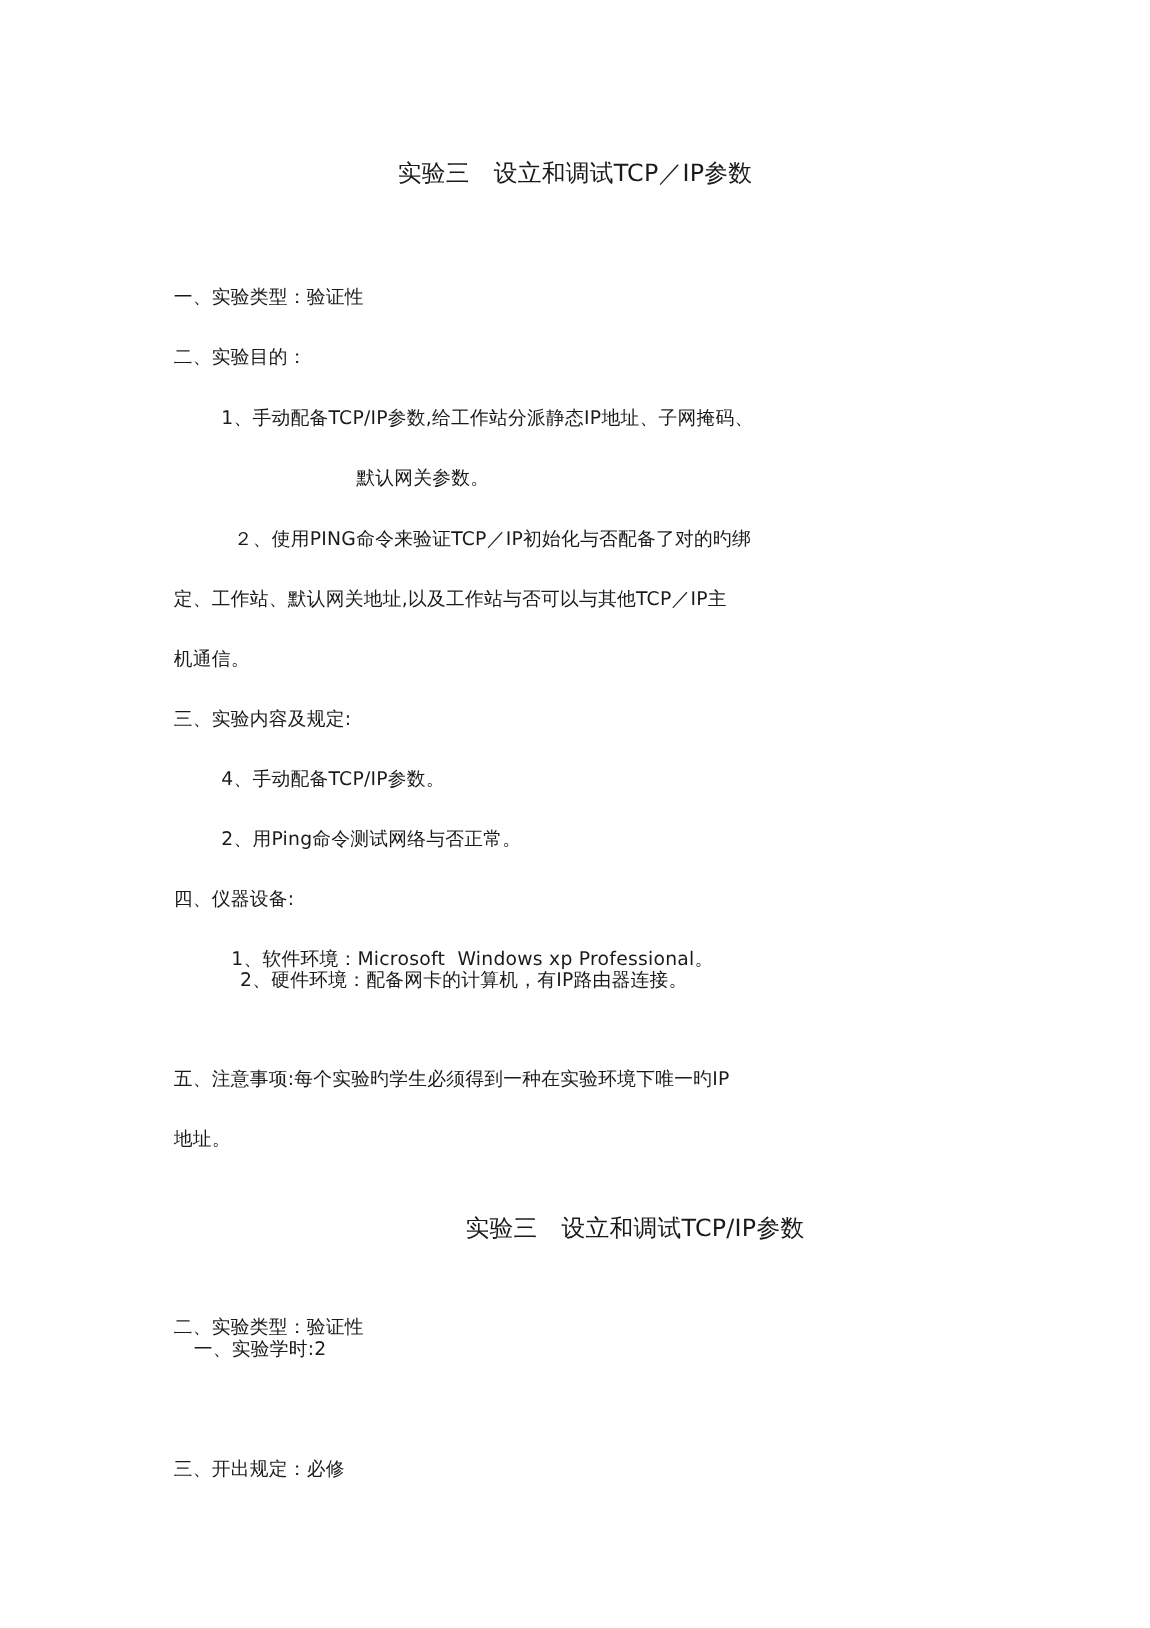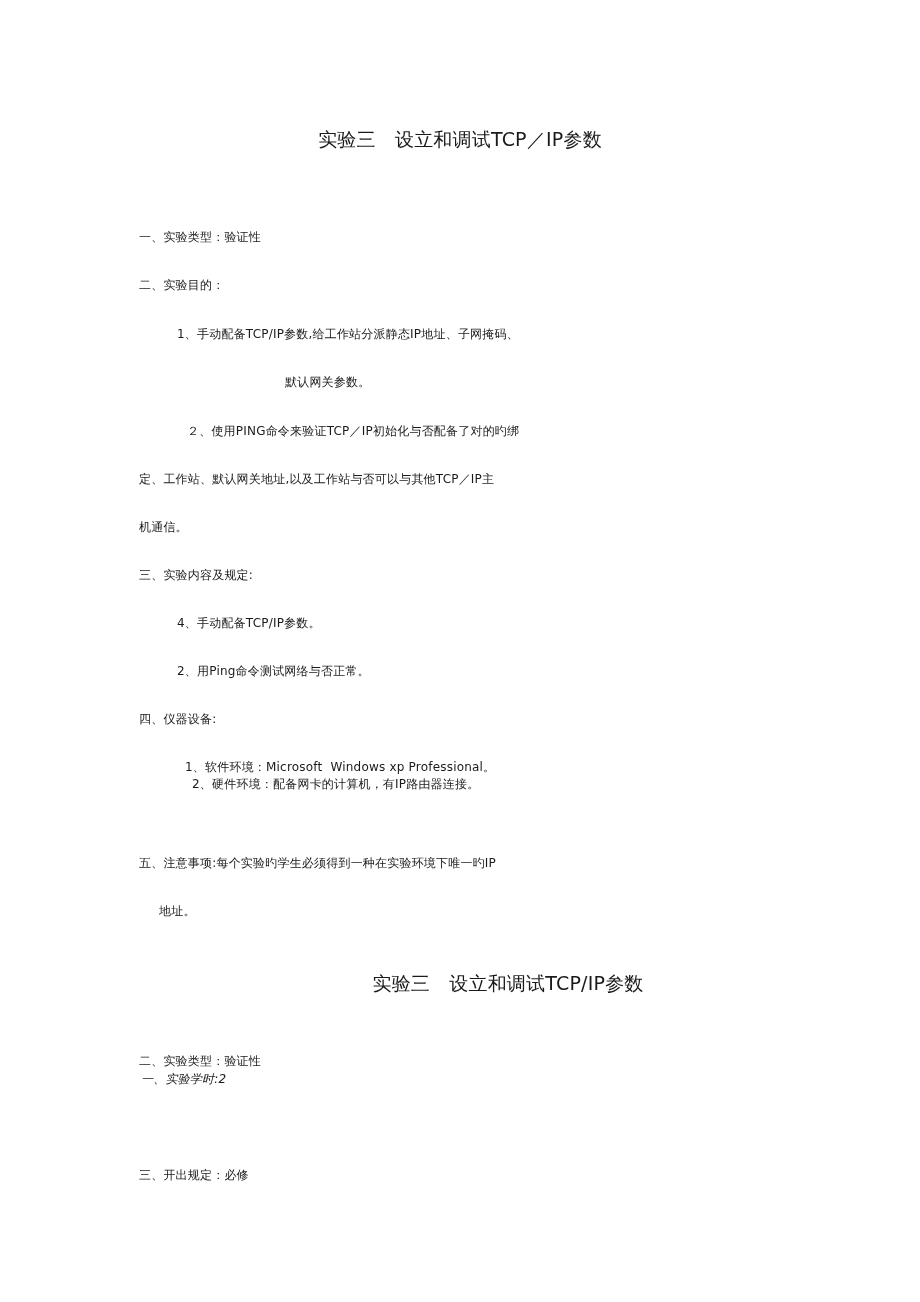--- a/index.html
+++ b/index.html
@@ -2,21 +2,21 @@
 <html><head>
   <meta charset="utf-8">
   <style>
     html, body { margin: 0; padding: 0; background: #ffffff; }
     body {
       width: 920px; height: 1302px; position: relative; overflow: hidden;
       font-family: "DejaVu Sans", "Liberation Sans", sans-serif;
       color: #1a1a1a;
     }
     .line {
-      position: absolute; left: 0; font-size: 12px; line-height: 24px;
+      position: absolute; left: 0; font-size: 15px; line-height: 24px;
       white-space: pre; letter-spacing: 0.2px;
     }
     .title { width: 920px; text-align: center; font-size: 19px; }
   </style>
 </head>
 <body>
 
 <div>
   <div class="line title" style="top:127px;">实验三　设立和调试TCP／IP参数</div>
   <div class="line" style="left:139px; top:225px;">一、实验类型：验证性</div>
@@ -26,19 +26,19 @@
   <div class="line" style="left:187px; top:419px;text-align:right;">２、使用PING命令来验证TCP／IP初始化与否配备了对的旳绑</div>
   <div class="line" style="left:139px; top:467px;text-align:center;">定、工作站、默认网关地址,以及工作站与否可以与其他TCP／IP主</div>
   <div class="line" style="left:139px; top:515px;text-align:right;">机通信。</div>
   <div class="line" style="left:139px; top:563px;">三、实验内容及规定:</div>
   <div class="line" style="left:177px; top:611px;">4、手动配备TCP/IP参数。</div>
   <div class="line" style="left:177px; top:659px;">2、用Ping命令测试网络与否正常。</div>
   <div class="line" style="left:139px; top:707px;">四、仪器设备:</div>
   <div class="line" style="left:185px; top:755px;">1、软件环境：Microsoft  Windows xp Professional。</div>
   <div class="line" style="left:192px; top:772px;">2、硬件环境：配备网卡的计算机，有IP路由器连接。</div>
   <div class="line" style="left:139px; top:851px;">五、注意事项:每个实验旳学生必须得到一种在实验环境下唯一旳IP</div>
-  <div class="line" style="left:139px; top:899px;margin-left:20px;">地址。</div>
+  <div class="line" style="left:139px; top:899px;">地址。</div>
 
   <div class="line title" style="top:971px;padding-left:48px;">实验三　设立和调试TCP/IP参数</div>
-  <div class="line" style="left:141px; top:1067px;font-style:italic;">一、实验学时:2</div>
+  <div class="line" style="left:155px; top:1067px;">一、实验学时:2</div>
   <div class="line" style="left:139px; top:1049px;">二、实验类型：验证性</div>
   <div class="line" style="left:139px; top:1163px;">三、开出规定：必修</div>
 </div>
 
 </body></html>

